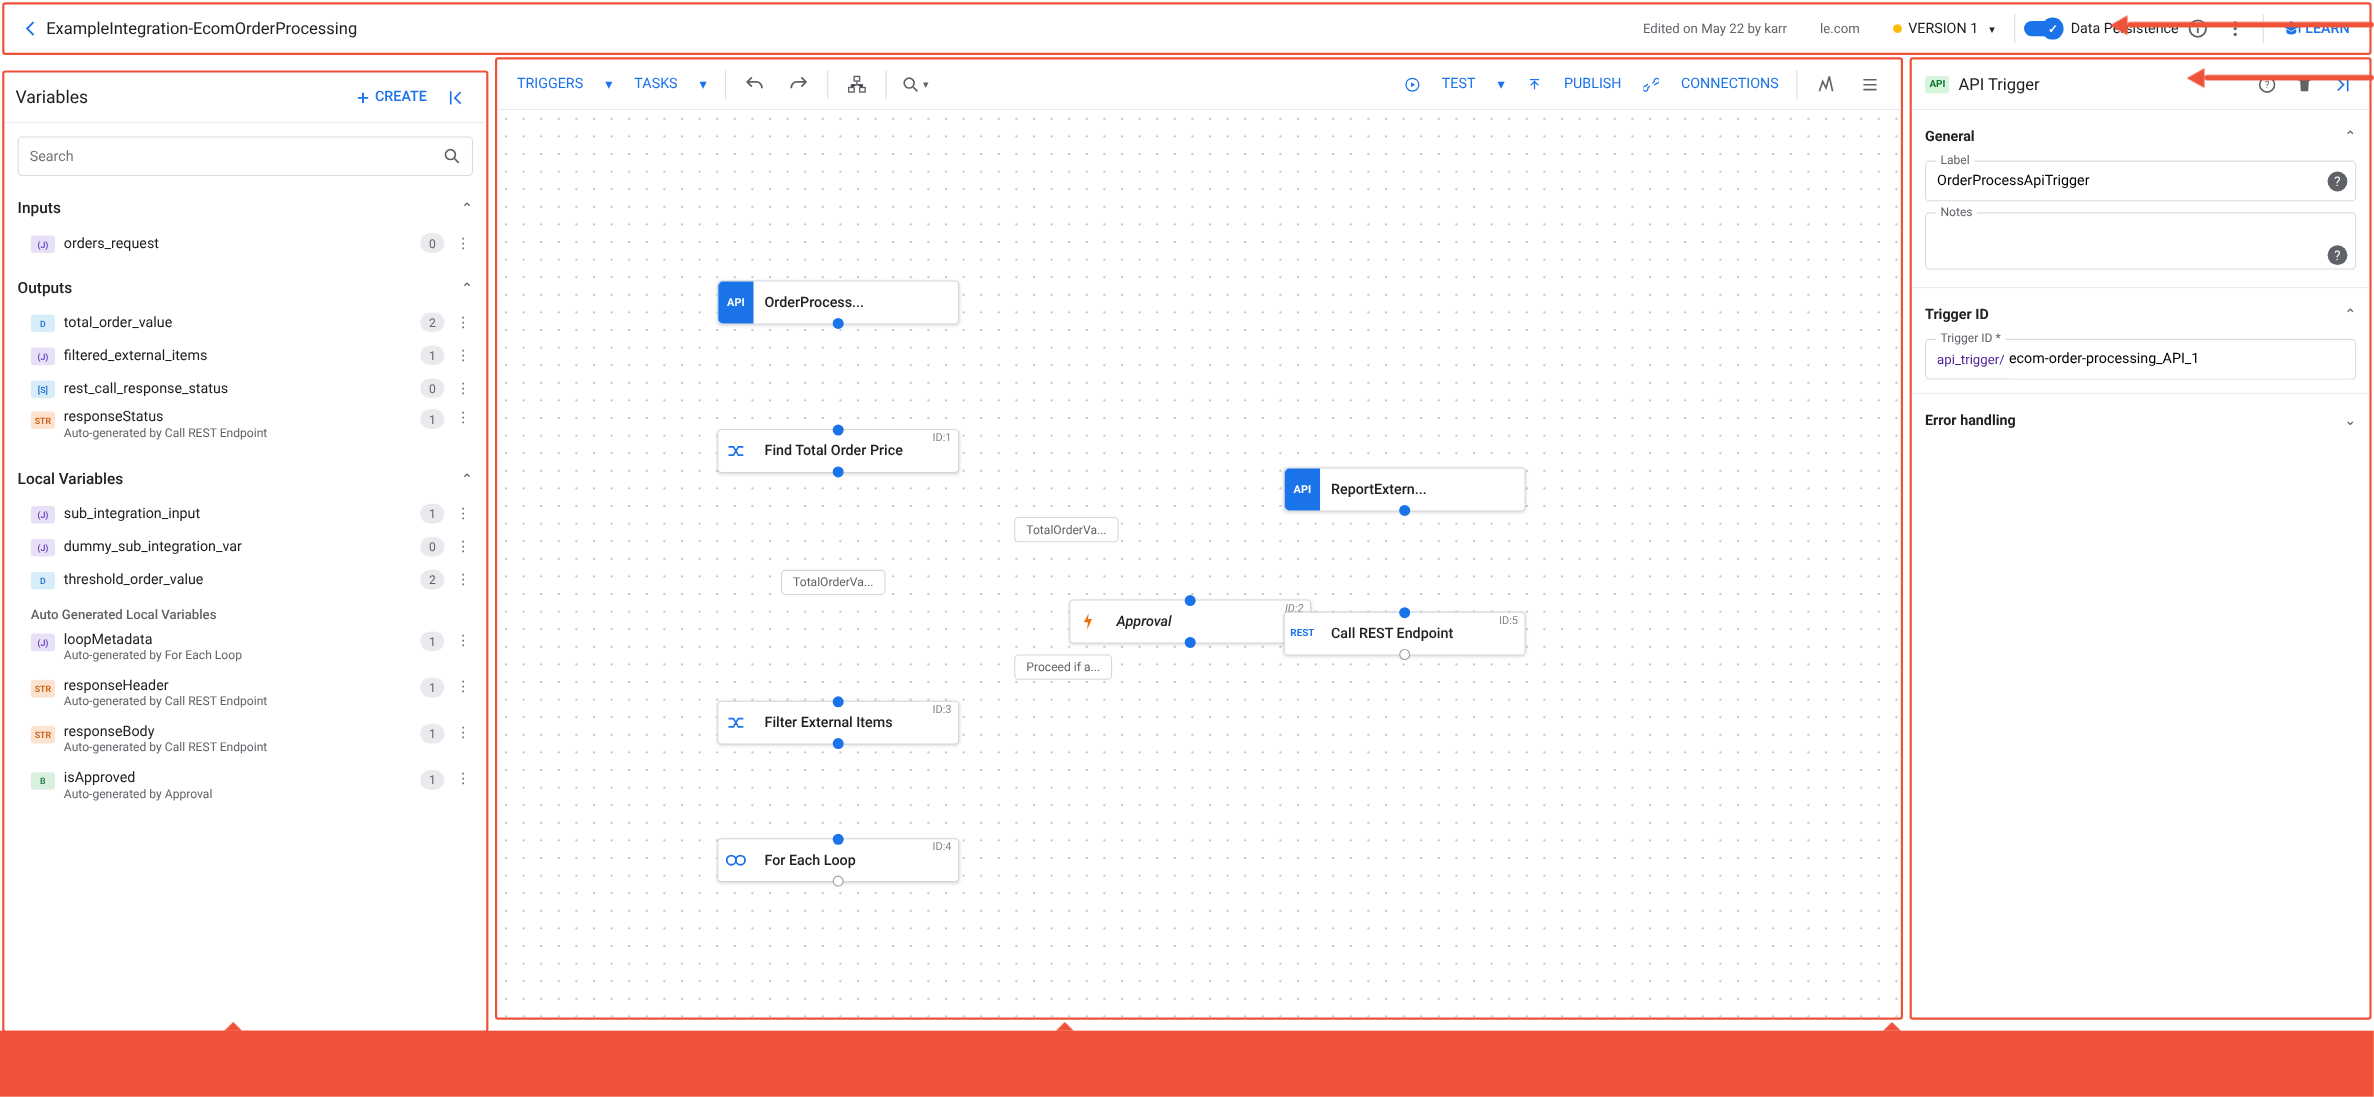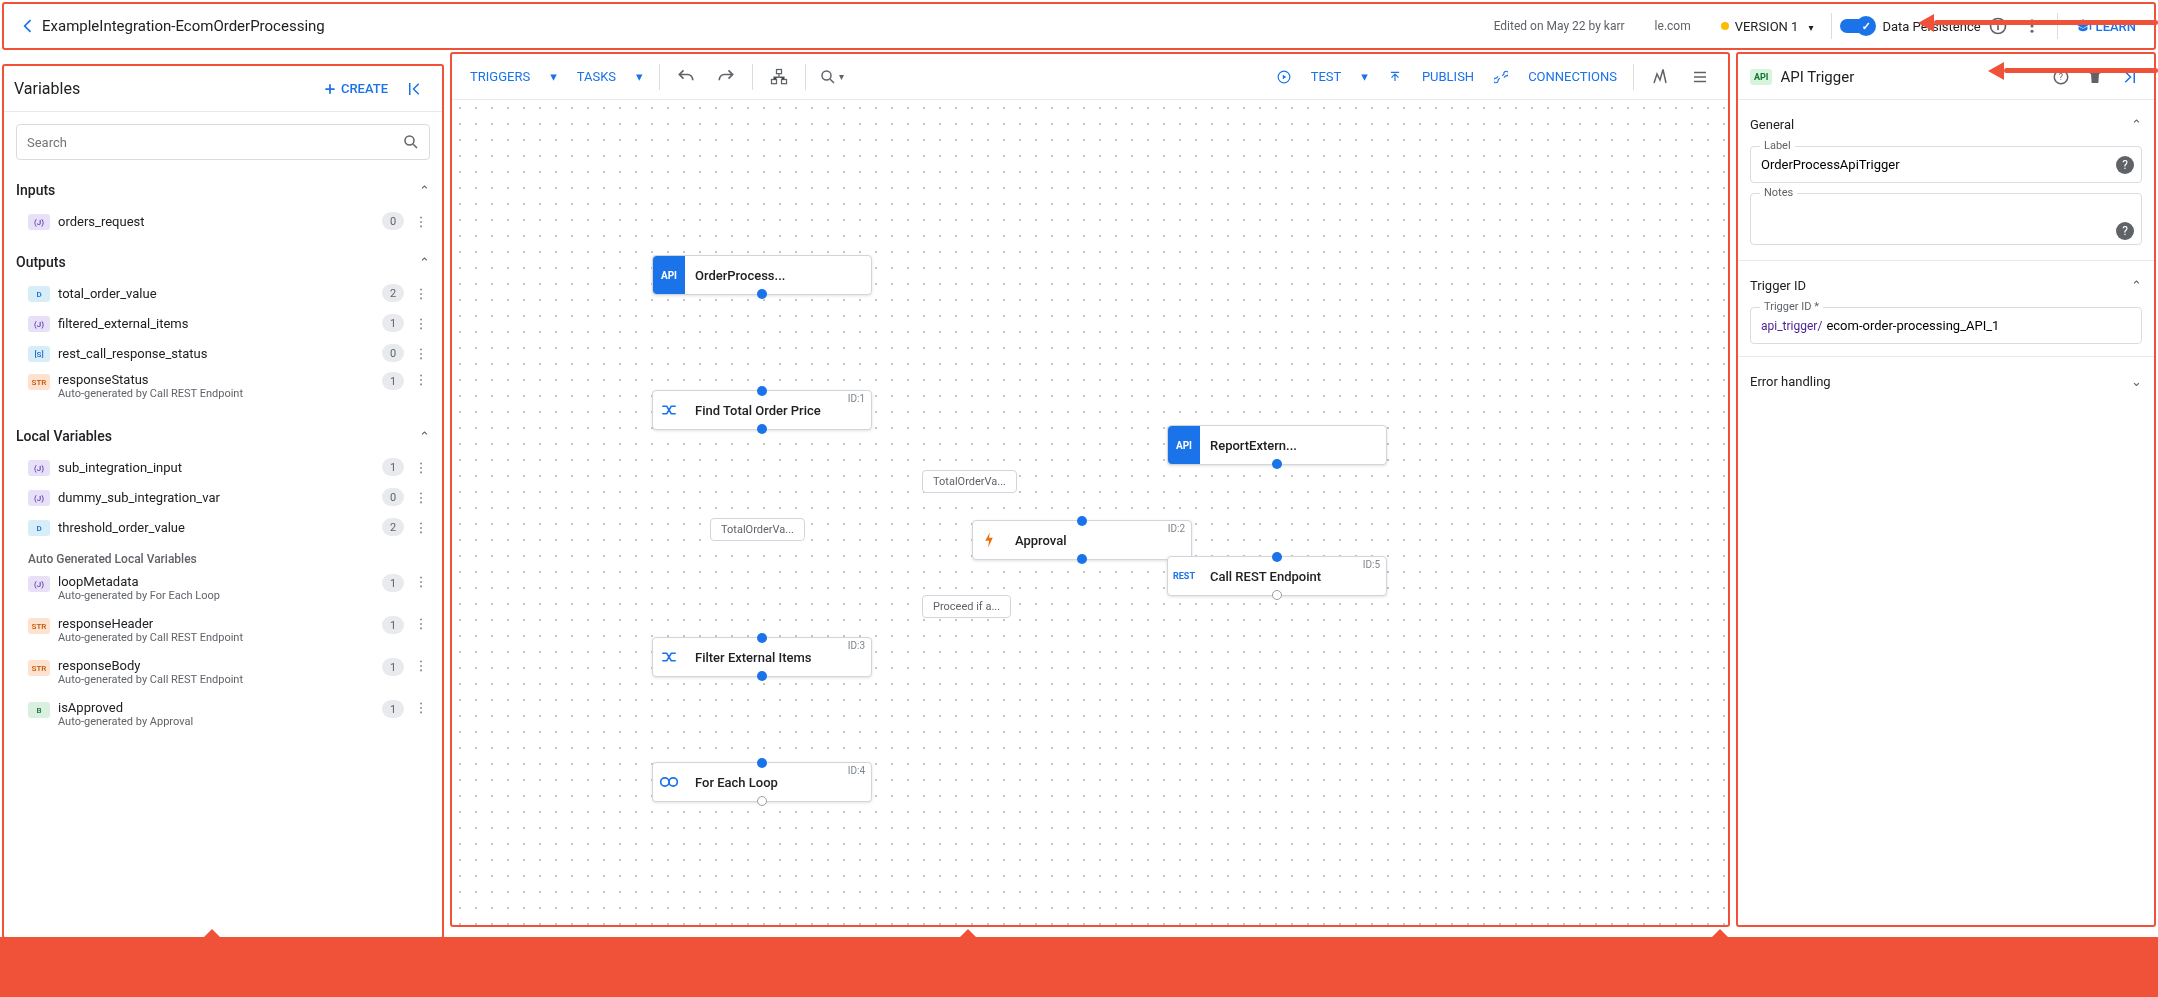--- a/index.html
+++ b/index.html
@@ -93,21 +93,21 @@
 svg.edges { position:absolute; inset:0; pointer-events:none; }
 svg.edges path { fill:none; stroke:#9aa0a6; stroke-width:1.2; }
 svg.edges path.arrow { marker-end:url(#arrowhead); }
 
 
 #rightHdr { height:46px; display:flex; align-items:center; padding:0 12px; border-bottom:1px solid #e8eaed; gap:8px; }
 #rightHdr .apibadge { background:#d7f5dc; color:#137333; font-size:9px; font-weight:700; padding:3px 4px; border-radius:3px; }
 #rightHdr .rtitle { font-size:15px; flex:1; }
 .rSection { border-bottom:1px solid #e8eaed; padding:12px 12px; }
 .rSecHdr { display:flex; align-items:center; height:24px; cursor:pointer; }
-.rSecHdr .rstitle { font-size:13px; font-weight:400; flex:1; }
+.rSecHdr .rstitle { font-size:13px; font-weight:700; flex:1; }
 .field { margin-top:10px; position:relative; }
 .field label { position:absolute; top:-7px; left:10px; background:#fff; padding:0 4px; font-size:11px; color:#5f6368; }
 .field input, .field textarea { width:100%; border:1px solid #dadce0; border-radius:4px; padding:10px 34px 10px 10px; font-size:13px; outline:none; font-family:inherit; resize:none; }
 .field .fhelp { position:absolute; right:8px; top:10px; width:18px; height:18px; background:#5f6368; color:#fff; border-radius:50%; font-size:12px; display:flex; align-items:center; justify-content:center; }
 .triggerId { display:flex; border:1px solid #dadce0; border-radius:4px; margin-top:10px; align-items:center; }
 .triggerId .pre { color:#4c1d95; font-size:12px; padding:10px 4px 10px 10px; }
 .triggerId input { border:none; flex:1; padding:10px 10px 10px 0; font-size:13px; outline:none; }
 
 
 #redStrip { position:fixed; left:0; right:0; bottom:0; height:60px; background:#ef5139; }
@@ -412,21 +412,21 @@
             <svg width="18" height="18" viewBox="0 0 24 24">
               <path stroke="#1a73e8" stroke-width="2" fill="none" d="M3 7h6l3 5-3 5H3M21 7h-6l-3 5 3 5h6"></path>
             </svg>
           </div>
         <div class="nid">ID:1</div>
         <div class="ntxt">Find Total Order Price</div>
         <div class="portT"></div>
           <div class="portB"></div>
       </div>
 
-      <div class="node hand" style="left:520px; top:420px;">
+      <div class="node hand" style="left:520px; top:445px;font-style:italic;">
         <div class="ibox">
             <svg width="18" height="18" viewBox="0 0 24 24">
               <path fill="#e8710a" d="M13 2l-1 7h5l-6 13 1-9H7z"></path>
             </svg>
           </div>
         <div class="nid">ID:2</div>
         <div class="ntxt">Approval</div>
         <div class="portT"></div>
           <div class="portB"></div>
       </div>

